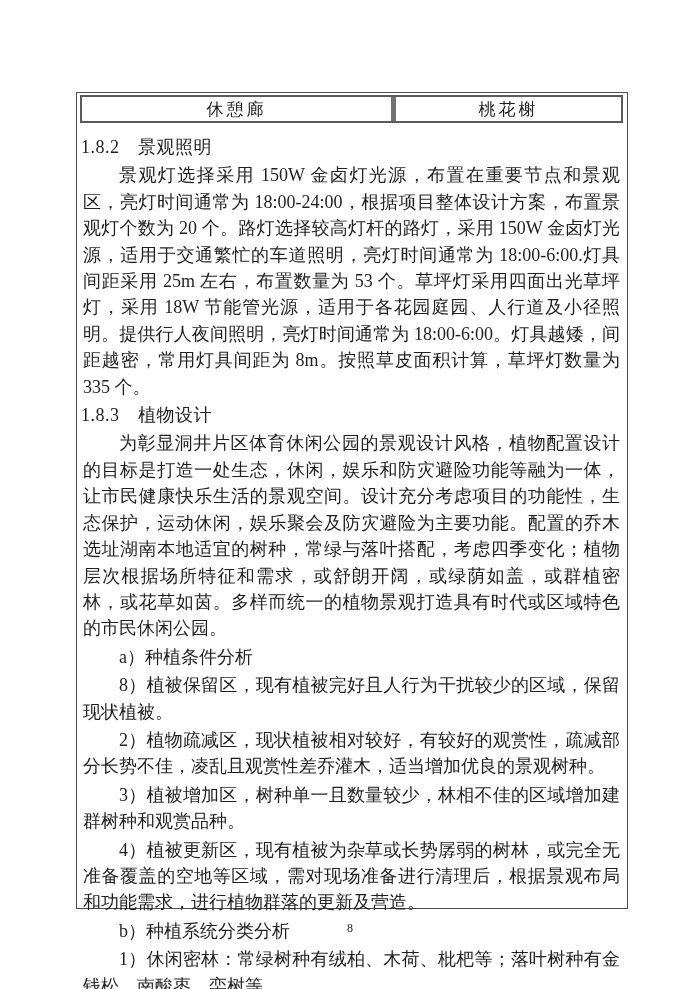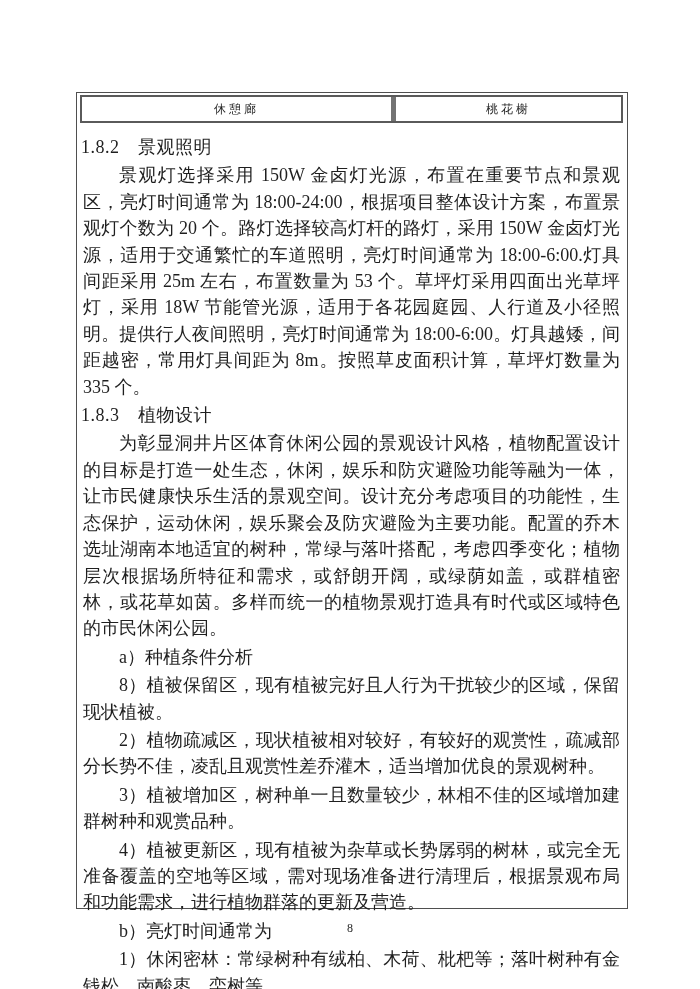--- a/index.html
+++ b/index.html
@@ -38,21 +38,21 @@
     display: flex;
     margin: 2px 4px 0 3px;
     border: 2px solid #5a5a5a;
     height: 24px;
   }
   .caption-table .cell {
     flex: 1;
     display: flex;
     align-items: center;
     justify-content: center;
-    font-size: 12px;
+    font-size: 17px;
     letter-spacing: 3px;
     margin-left: 42px;
   }
   .caption-table .cell + .cell { border-left: 5px solid #737373; }
   .content {
     padding: 11px 5px 0 4px;
     font-size: 18px;
     line-height: 26.4px;
   }
   .sec-heading {
@@ -91,21 +91,21 @@
     <div class="content">
       <p class="sec-heading">1.8.2　景观照明</p>
       <p class="para">景观灯选择采用 150W 金卤灯光源，布置在重要节点和景观区，亮灯时间通常为 18:00-24:00，根据项目整体设计方案，布置景观灯个数为 20 个。路灯选择较高灯杆的路灯，采用 150W 金卤灯光源，适用于交通繁忙的车道照明，亮灯时间通常为 18:00-6:00.灯具间距采用 25m 左右，布置数量为 53 个。草坪灯采用四面出光草坪灯，采用 18W 节能管光源，适用于各花园庭园、人行道及小径照明。提供行人夜间照明，亮灯时间通常为 18:00-6:00。灯具越矮，间距越密，常用灯具间距为 8m。按照草皮面积计算，草坪灯数量为 335 个。</p>
       <p class="sec-heading">1.8.3　植物设计</p>
       <p class="para">为彰显洞井片区体育休闲公园的景观设计风格，植物配置设计的目标是打造一处生态，休闲，娱乐和防灾避险功能等融为一体，让市民健康快乐生活的景观空间。设计充分考虑项目的功能性，生态保护，运动休闲，娱乐聚会及防灾避险为主要功能。配置的乔木选址湖南本地适宜的树种，常绿与落叶搭配，考虑四季变化；植物层次根据场所特征和需求，或舒朗开阔，或绿荫如盖，或群植密林，或花草如茵。多样而统一的植物景观打造具有时代或区域特色的市民休闲公园。</p>
       <p class="para">a）种植条件分析</p>
       <p class="para">8）植被保留区，现有植被完好且人行为干扰较少的区域，保留现状植被。</p>
       <p class="para">2）植物疏减区，现状植被相对较好，有较好的观赏性，疏减部分长势不佳，凌乱且观赏性差乔灌木，适当增加优良的景观树种。</p>
       <p class="para">3）植被增加区，树种单一且数量较少，林相不佳的区域增加建群树种和观赏品种。</p>
       <p class="para">4）植被更新区，现有植被为杂草或长势孱弱的树林，或完全无准备覆盖的空地等区域，需对现场准备进行清理后，根据景观布局和功能需求，进行植物群落的更新及营造。</p>
-      <p class="para">b）亮灯时间通常为</p>
+      <p class="para">b）种植系统分类分析</p>
       <p class="para">1）休闲密林：常绿树种有绒柏、木荷、枇杷等；落叶树种有金钱松、南酸枣、栾树等。</p>
     </div>
 
   </div>
 
   <div class="footer">
     <span>8</span>
   </div>
 
 </div>

